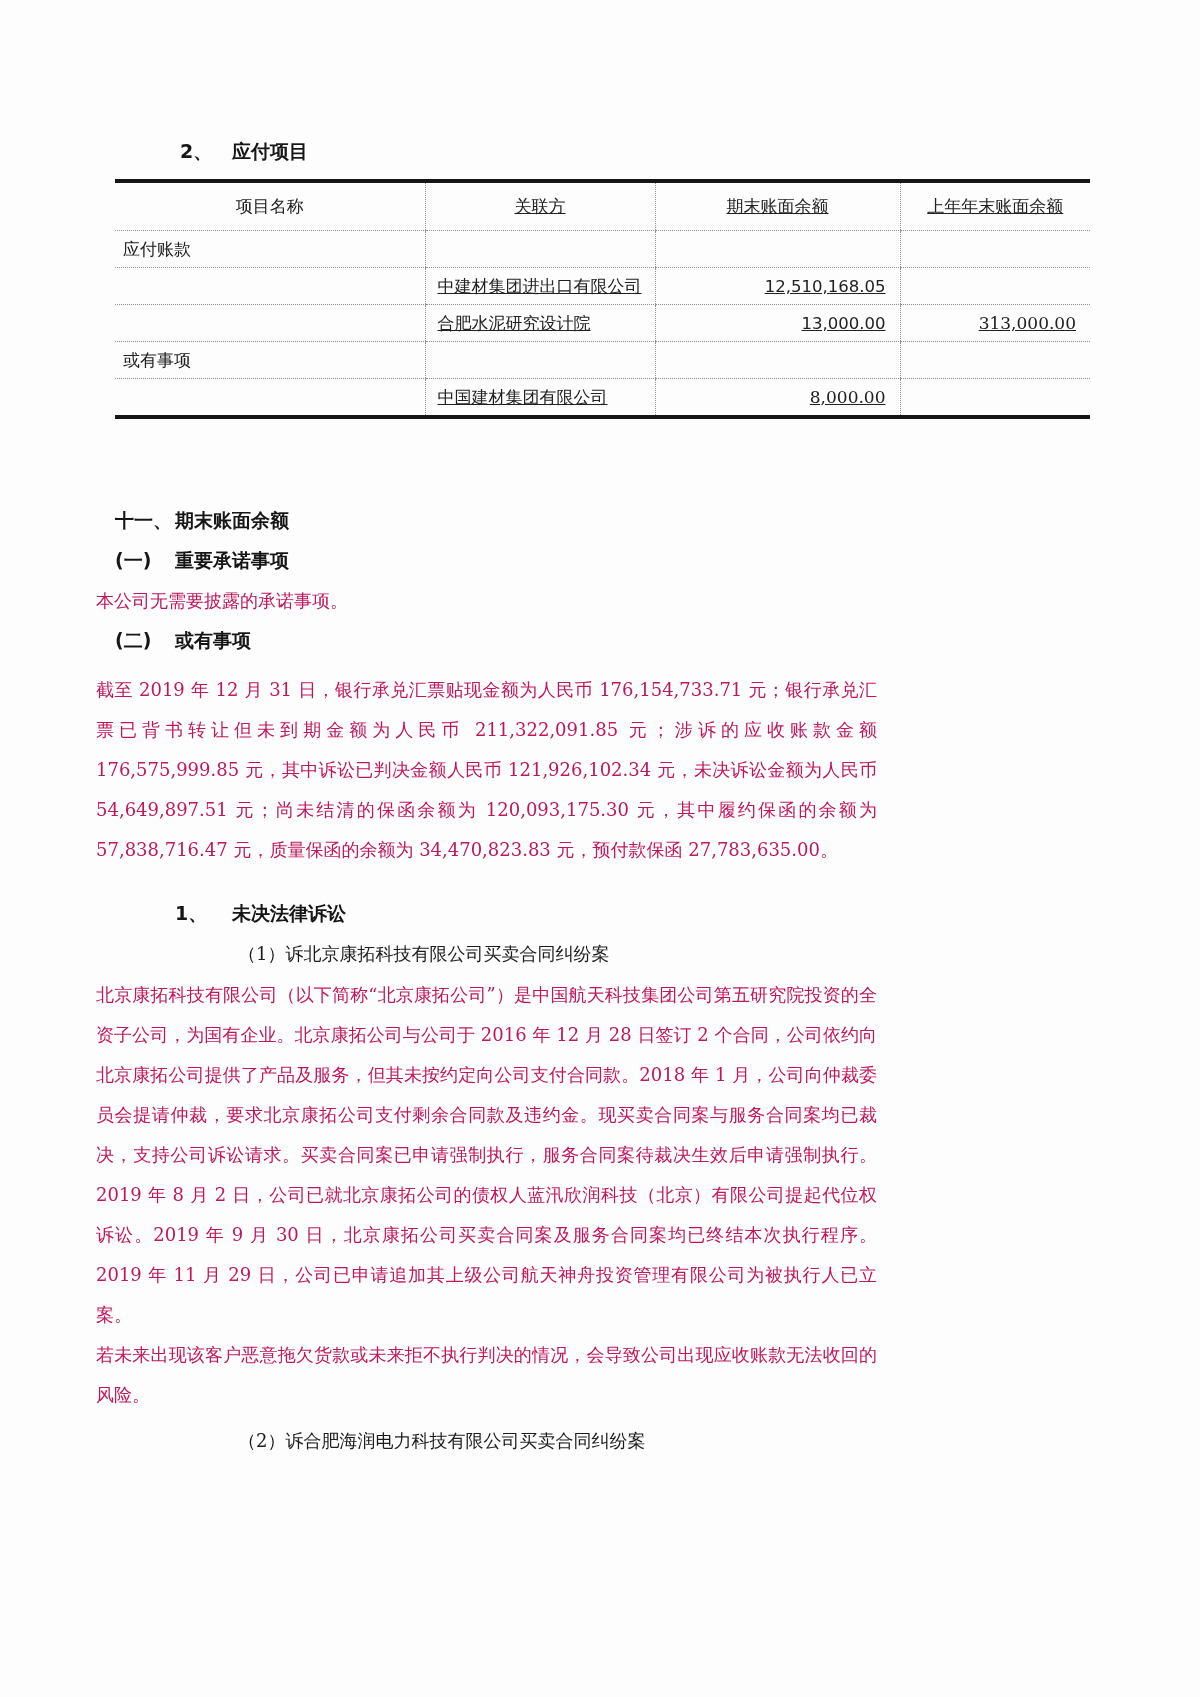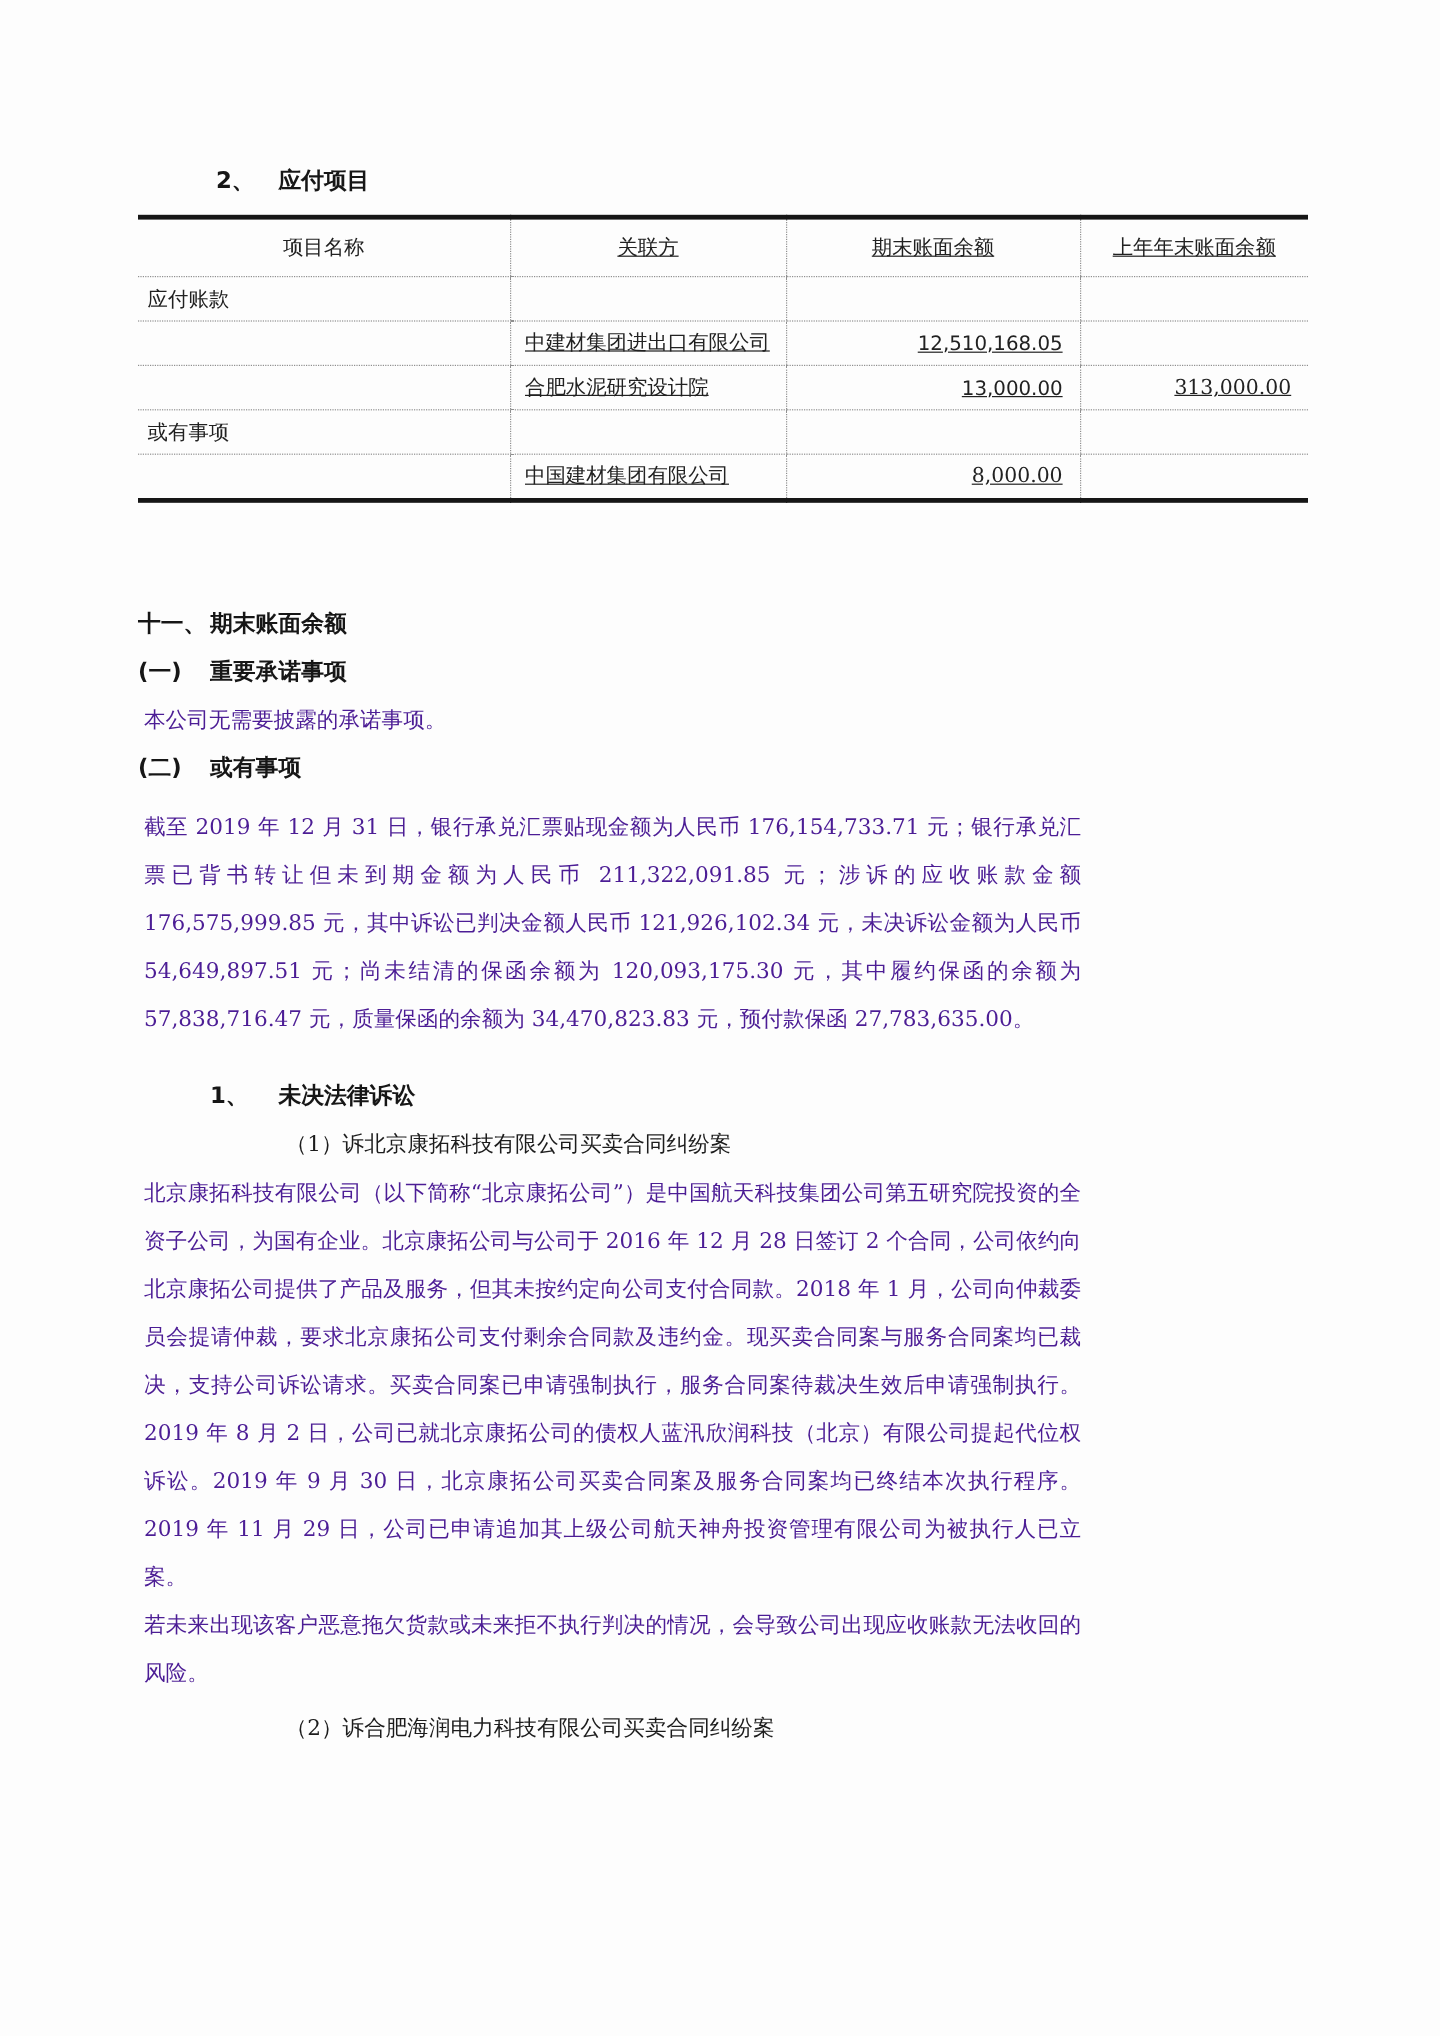--- a/index.html
+++ b/index.html
@@ -37,21 +37,21 @@
   .pay-table th + th, .pay-table td + td { border-left:1px dotted #8f8f8f;text-decoration:underline; }
   .pay-table tr:last-child td { border-bottom:none; }
   .pay-table th { padding:12px 4px; text-align:center; height:48px; }
   .pay-table td { height:37px; padding:4px 6px; }
   .c-item  { text-align:left; padding-left:8px !important; }
   .c-party { text-align:left; padding-left:12px !important; padding-right:10px !important; line-height:28px; }
   .c-num   { text-align:right; padding-right:14px !important; }
   .amt-sans { font-family:"DejaVu Sans","Liberation Sans",sans-serif; font-weight:bold; font-size:16.5px; }
 
   
-  .para { margin-left:120px; width:781px; font-size:18px; line-height:40px; color:#4c1d95; }
+  .para { margin-left:96px; width:781px; font-size:18px; line-height:40px; color:#be185d; }
   .para-just { text-align:justify; text-justify:inter-ideograph; }
   .para-single { line-height:27px; margin-top:13px; }
   .p-contingent { margin-top:16px; }
   .case-title { margin-left:238px; width:775px; font-size:18px; line-height:27px; margin-top:13px; color:#1c1c1c; }
   .case-body { margin-top:8px; }
   .case-title-2 { margin-top:12px; }
   .case-body-2 { margin-top:10px; }
 </style>
 </head>
 <body>

